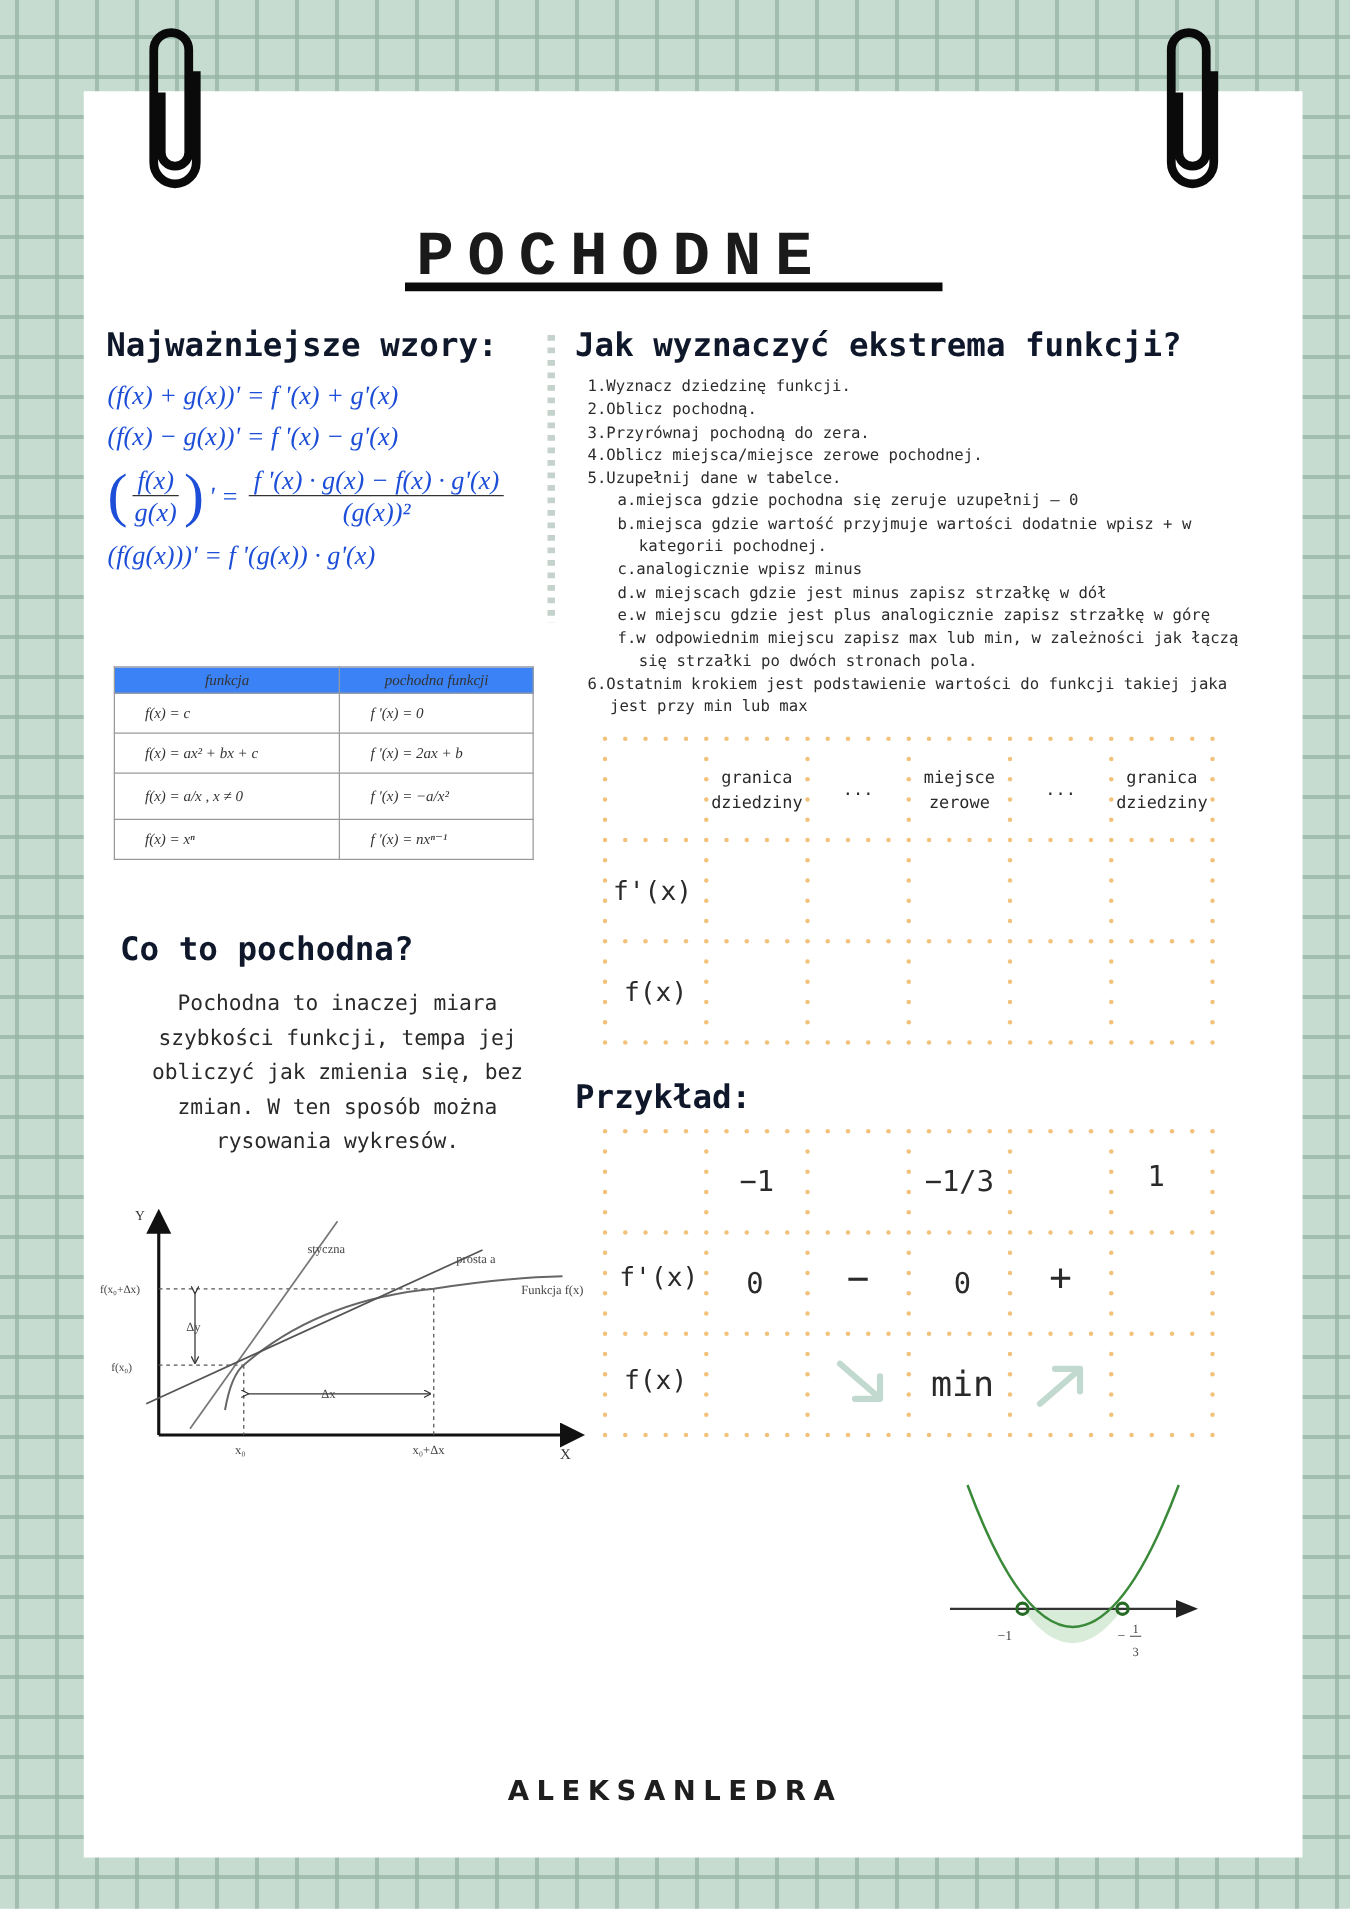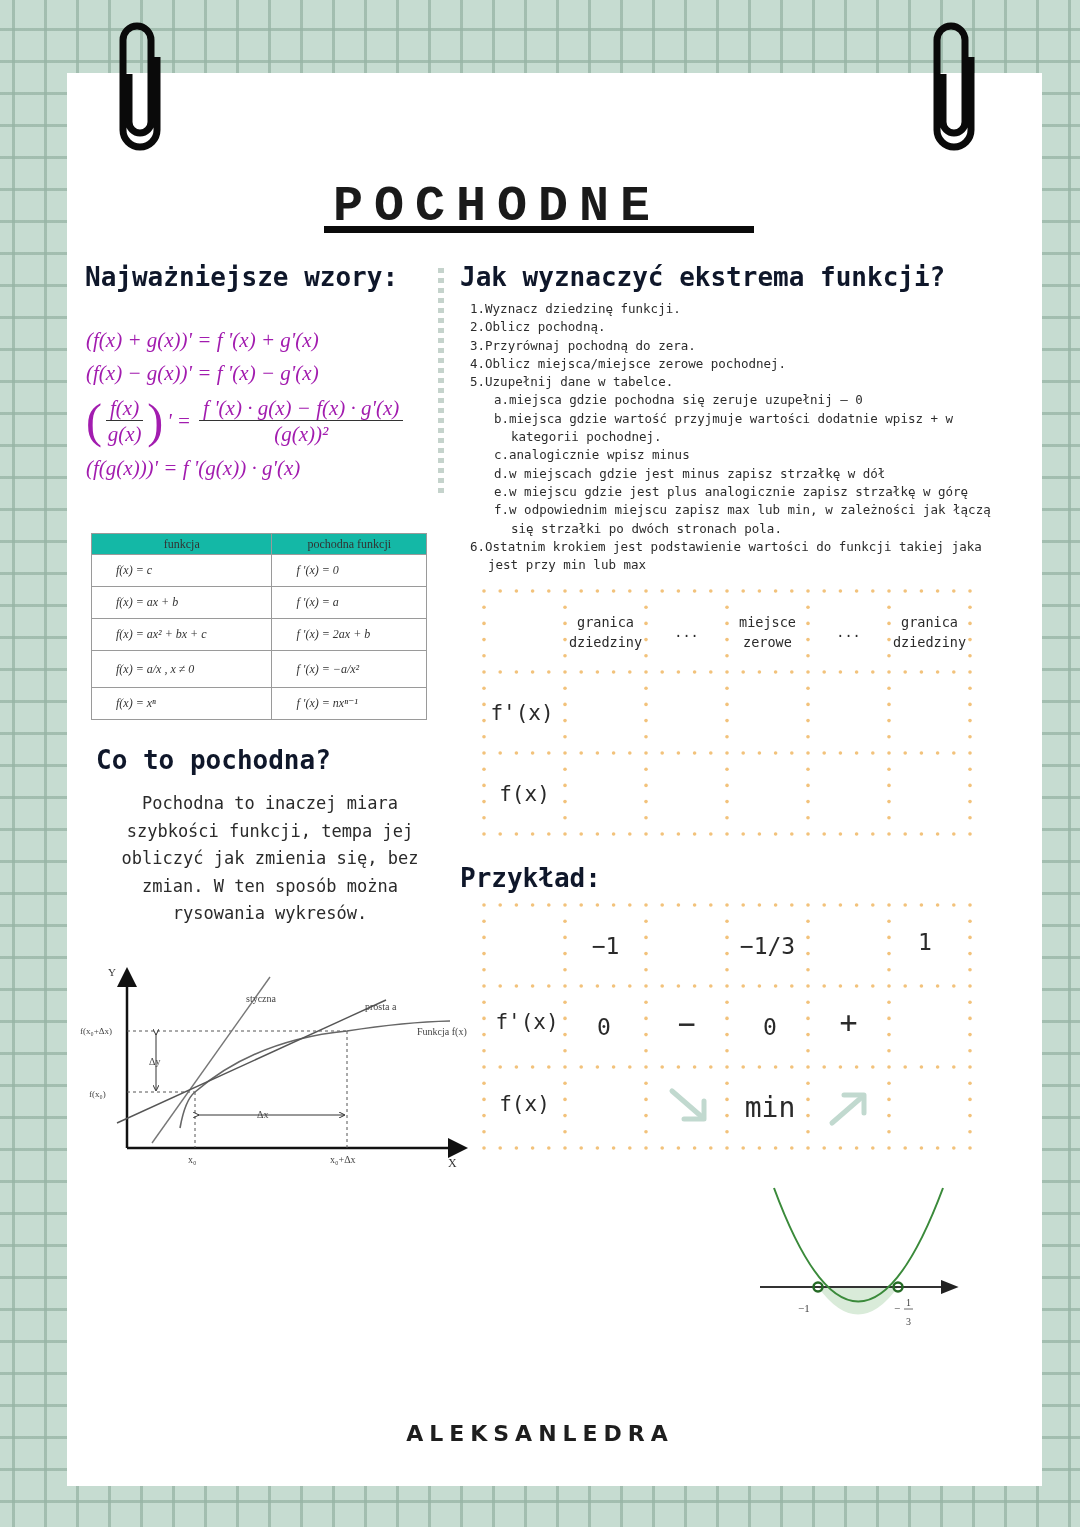--- a/index.html
+++ b/index.html
@@ -25,30 +25,30 @@
 
   .h2{font-family:"DejaVu Sans Mono",monospace;font-weight:bold;color:#0f172a;white-space:nowrap;}
   .h-formulas{left:85px;top:262px;font-size:26px;}
   .h-extrema{left:460px;top:262px;font-size:26px;}
   .h-what{left:96px;top:745px;font-size:26px;}
   .h-example{left:460px;top:863px;font-size:26px;}
 
   .divider{left:438px;top:268px;width:6px;height:230px;
     background-image:linear-gradient(to bottom,#c5d3cc 0 5px,transparent 5px);background-size:6px 10px;}
 
-  .formulas{left:86px;top:300px;font-family:"Liberation Serif","DejaVu Serif",serif;font-style:italic;font-size:21px;color:#a21caf;margin-top:24px;}
+  .formulas{left:86px;top:300px;font-family:"Liberation Serif","DejaVu Serif",serif;font-style:italic;font-size:21px;color:#1d4ed8;}
   .formula{height:33px;line-height:33px;white-space:nowrap;}
   .frac-row{display:flex;align-items:center;height:62px;}
   .frac{display:inline-flex;flex-direction:column;align-items:center;margin:0 4px;}
   .frac .num{border-bottom:1.5px solid #333;padding:0 4px;line-height:24px;}
   .frac .den{line-height:26px;}
   .paren{font-size:48px;font-style:normal;line-height:48px;font-weight:lighter;}
 
   .deriv-table{left:91px;top:533px;width:336px;border-collapse:collapse;font-family:"Liberation Serif","DejaVu Serif",serif;font-size:12px;color:#333;}
-  .deriv-table th{background:#14b8a6;font-weight:normal;height:18px;border:1.5px solid #9a9a9a;font-size:12px;}
+  .deriv-table th{background:#3b82f6;font-weight:normal;height:18px;border:1.5px solid #9a9a9a;font-size:12px;font-style:italic;}
   .deriv-table td{height:29px;border:1.5px solid #9a9a9a;padding-left:24px;font-style:italic;}
 
   .what-text{left:100px;top:790px;width:340px;text-align:center;font-size:17px;line-height:27.5px;color:#2a2a2a;}
 
   .steps{left:470px;top:300px;font-size:12.5px;line-height:18.3px;color:#2c2c2c;white-space:nowrap;}
   .steps .sub{padding-left:24px;}
   .steps .cont{padding-left:41px;}
   .steps .cont6{padding-left:18px;}
 
   .dot-grid{position:absolute;}
@@ -102,24 +102,20 @@
   <thead>
     <tr>
       <th>funkcja</th>
       <th>pochodna funkcji</th>
     </tr>
   </thead>
   <tbody>
     <tr>
       <td>f(x) = c</td>
       <td>f '(x) = 0</td>
-    </tr>
-    <tr>
-      <td>f(x) = ax + b</td>
-      <td>f '(x) = a</td>
     </tr>
     <tr>
       <td>f(x) = ax² + bx + c</td>
       <td>f '(x) = 2ax + b</td>
     </tr>
     <tr>
       <td style="height:34px;">f(x) = a/x , x ≠ 0</td>
       <td>f '(x) = −a/x²</td>
     </tr>
     <tr>

